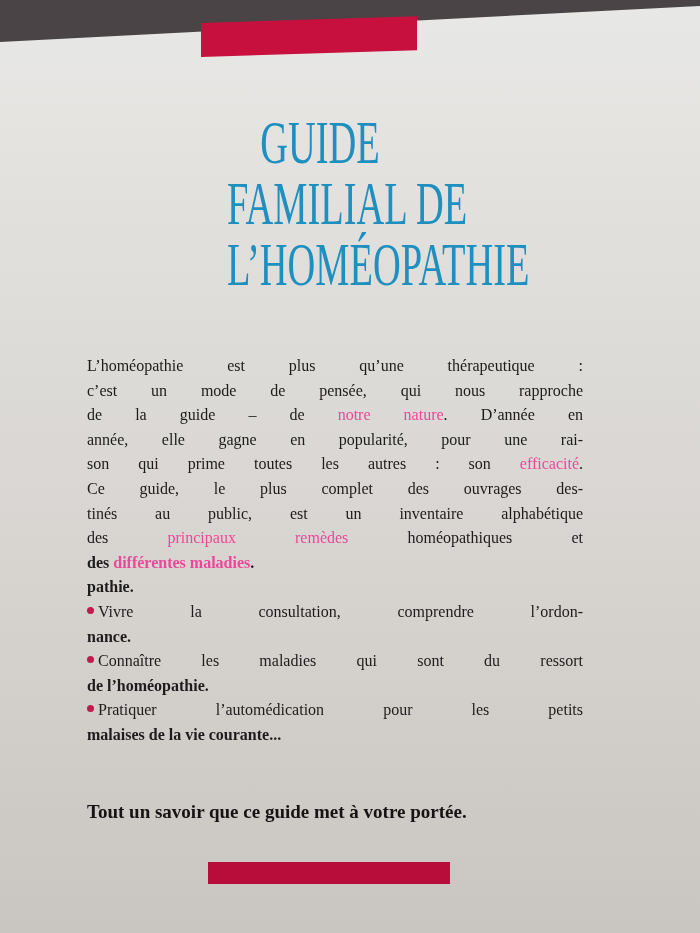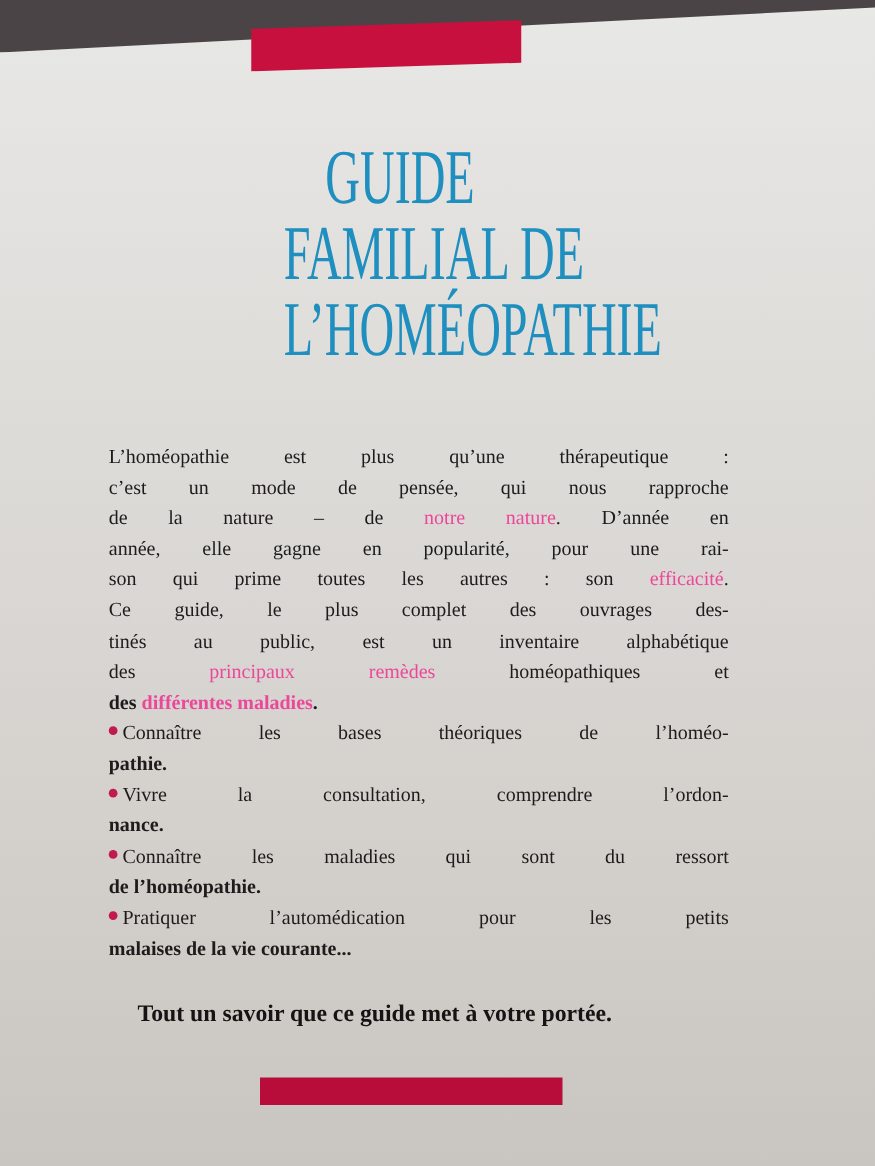--- a/index.html
+++ b/index.html
@@ -12,46 +12,45 @@
     transform:skewY(-1.8deg);transform-origin:left top;}
   .bar-bottom{position:absolute;left:208px;top:862px;width:242px;height:22px;background:#b80c3a;}
   .title{position:absolute;left:170px;top:112px;width:300px;text-align:center;color:#1f8fbf;
     font-family:"Liberation Serif",serif;transform:scaleX(0.62);transform-origin:center top;}
   .title div{font-size:62px;line-height:61px;letter-spacing:0px;white-space:nowrap;}
   .body{position:absolute;left:87px;top:354px;width:496px;color:#1d1b1b;font-size:16px;line-height:24.6px;}
   .line{display:block;white-space:nowrap;text-align:justify;text-align-last:justify;}
   .line.last{text-align-last:left;font-weight:bold;}
   .red{color:#ec4899;}
   .bullet{display:inline-block;width:7px;height:7px;border-radius:50%;background:#c01a4e;margin-right:4px;vertical-align:3px;}
-  .tagline{position:absolute;left:87px;top:801px;font-weight:bold;font-size:19px;color:#151313;white-space:nowrap;margin-left:23px;}
+  .tagline{position:absolute;left:87px;top:801px;font-weight:bold;font-size:19px;color:#151313;white-space:nowrap;}
 </style>
 </head>
 <body>
 
 <div class="topband"></div>
 <div class="bar-top"></div>
 
 <div class="title">
   <div>GUIDE</div>
   <div>FAMILIAL DE</div>
   <div>L’HOMÉOPATHIE</div>
 </div>
 
 <div class="body">
   <span class="line">L’homéopathie est plus qu’une thérapeutique :</span>
   <span class="line">c’est un mode de pensée, qui nous rapproche</span>
-  <span class="line"><span>de la nature – de </span><span class="red">notre nature</span><span>. D’année en</span></span>
+  <span class="line"><span>de la guide – de </span><span class="red">notre nature</span><span>. D’année en</span></span>
   <span class="line">année, elle gagne en popularité, pour une rai-</span>
   <span class="line"><span>son qui prime toutes les autres : son </span><span class="red">efficacité</span><span>.</span></span>
   <span class="line">Ce guide, le plus complet des ouvrages des-</span>
   <span class="line">tinés au public, est un inventaire alphabétique</span>
   <span class="line"><span>des </span><span class="red">principaux remèdes</span><span> homéopathiques et</span></span>
   <span class="line last"><span>des </span><span class="red">différentes maladies</span><span>.</span></span>
 
-  <span class="line"><span class="bullet"></span><span>Connaître les bases théoriques de l’homéo-</span></span>
   <span class="line last">pathie.</span>
   <span class="line"><span class="bullet"></span><span>Vivre la consultation, comprendre l’ordon-</span></span>
   <span class="line last">nance.</span>
   <span class="line"><span class="bullet"></span><span>Connaître les maladies qui sont du ressort</span></span>
   <span class="line last">de l’homéopathie.</span>
   <span class="line"><span class="bullet"></span><span>Pratiquer l’automédication pour les petits</span></span>
   <span class="line last">malaises de la vie courante...</span>
 </div>
 
 <div class="tagline">Tout un savoir que ce guide met à votre portée.</div>

